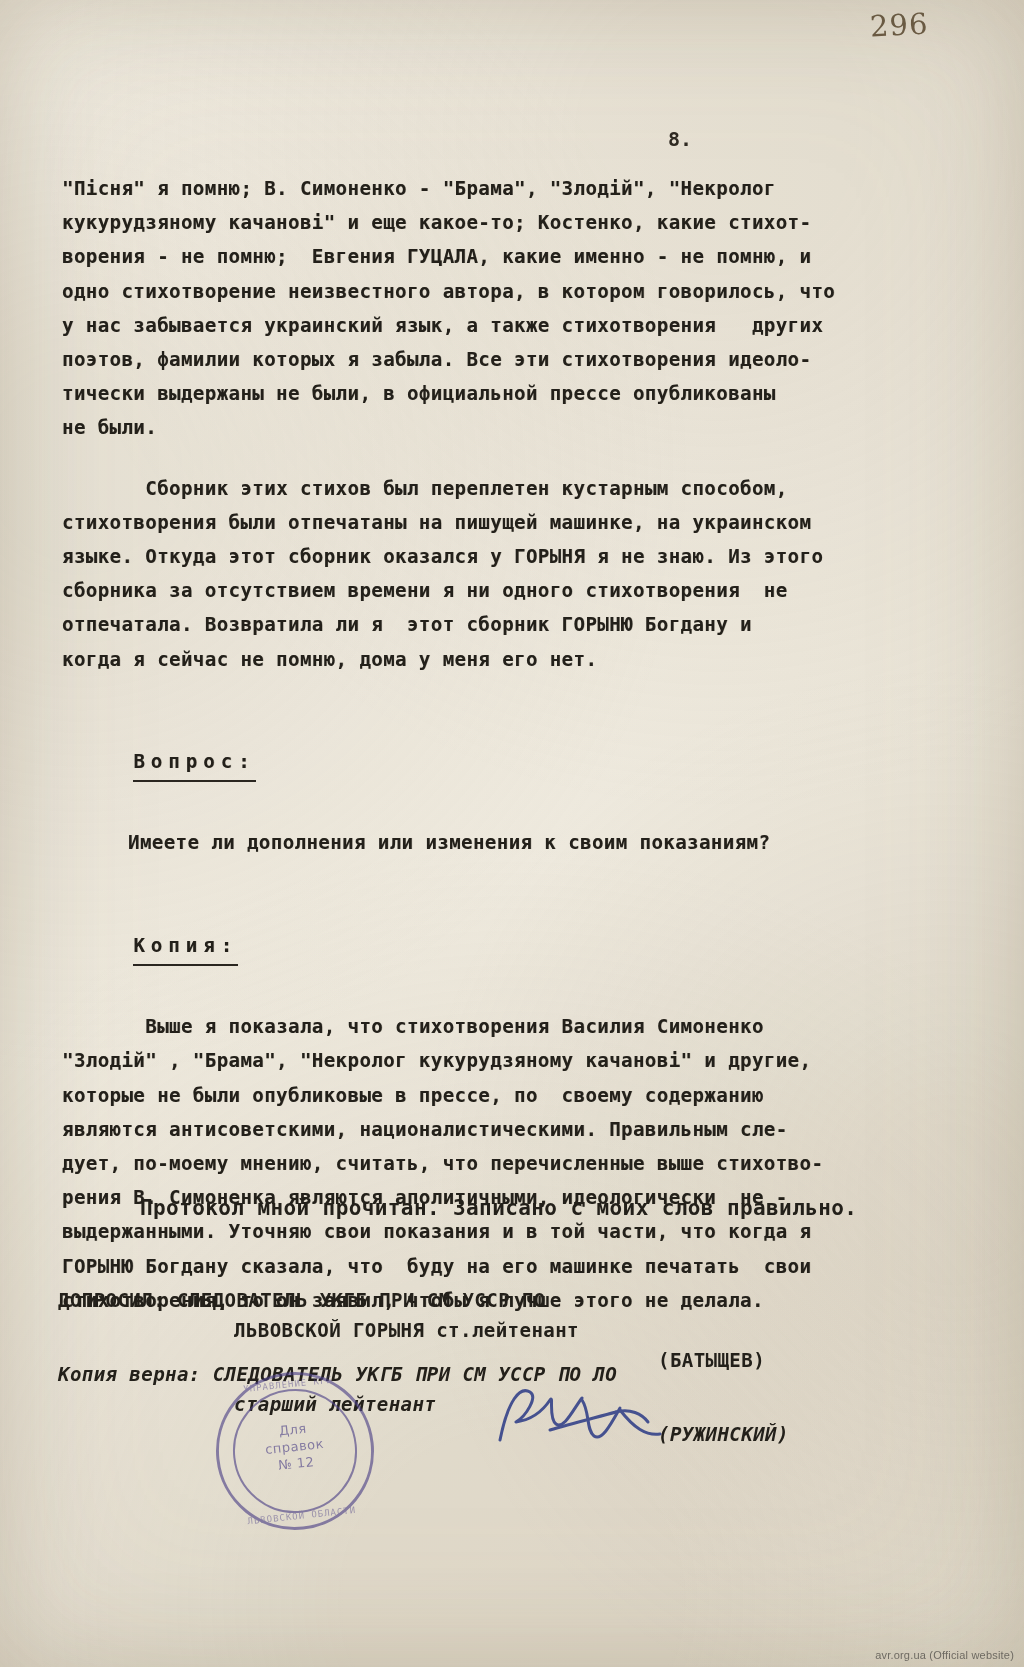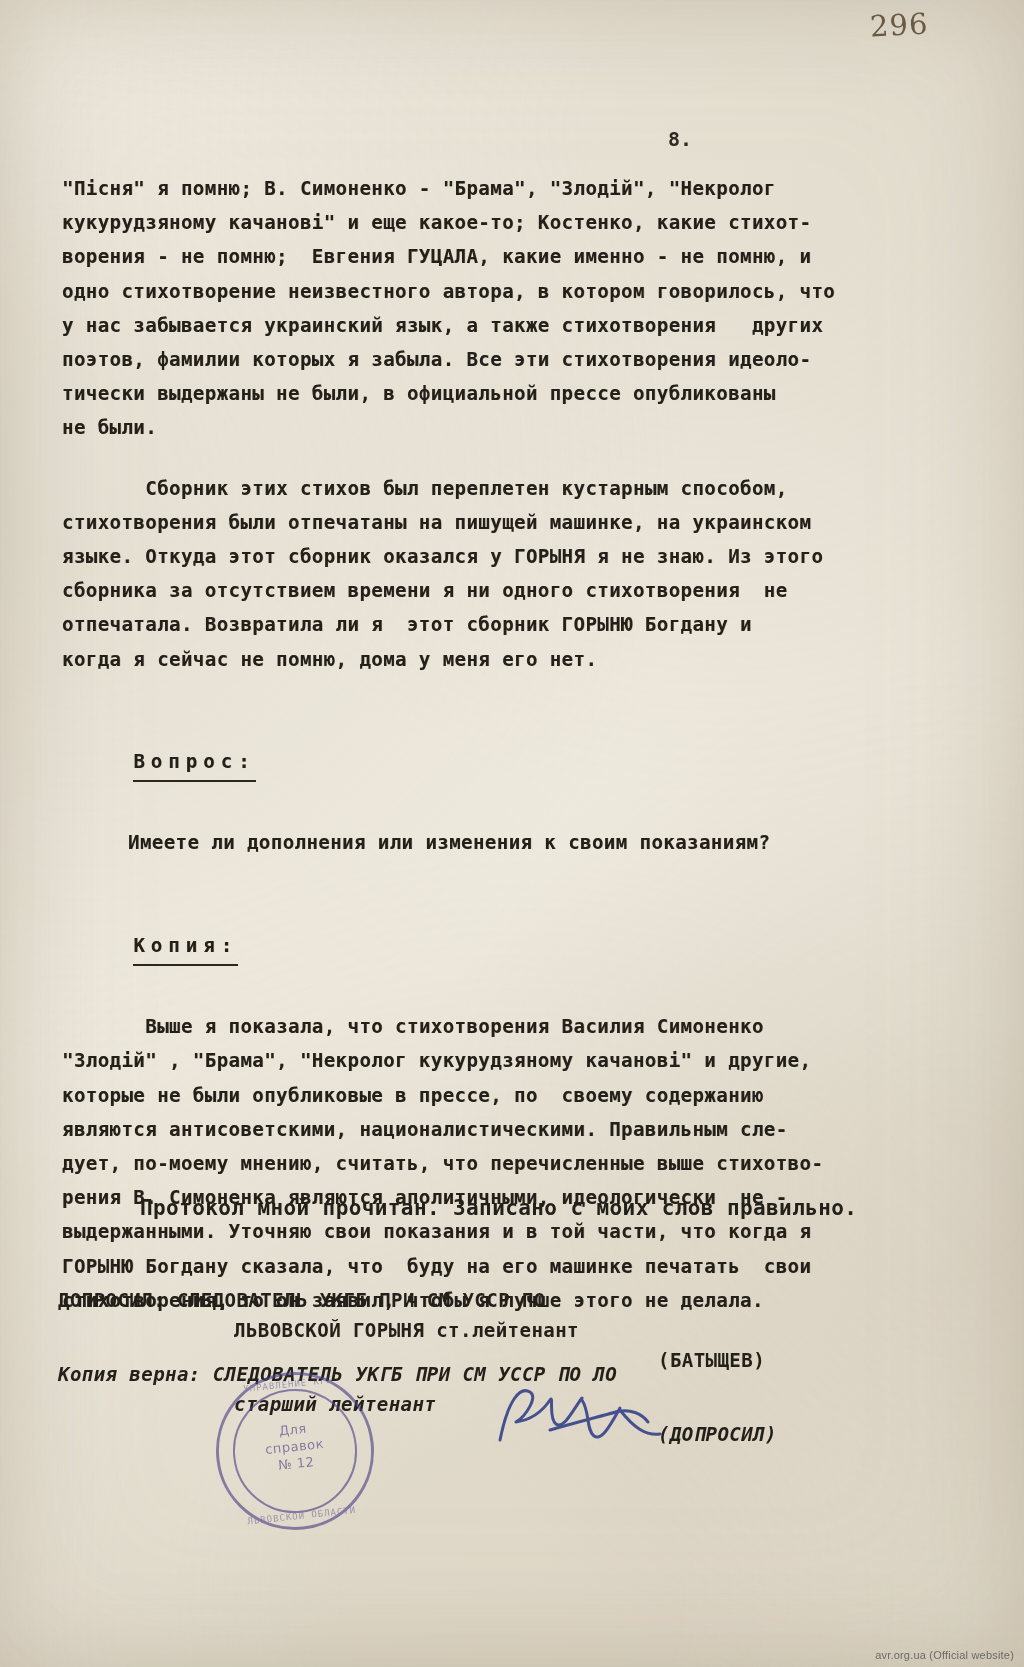--- a/index.html
+++ b/index.html
@@ -255,21 +255,21 @@
 
   <div class="sign-block sign-1">
     <div>ДОПРОСИЛ: СЛЕДОВАТЕЛЬ УКГБ ПРИ СМ УССР ПО</div>
     <div class="sign-sub">ЛЬВОВСКОЙ ГОРЫНЯ  ст.лейтенант</div>
     <div class="sign-name">(БАТЫЩЕВ)</div>
   </div>
 
   <div class="sign-block sign-2">
     <div>Копия верна: СЛЕДОВАТЕЛЬ УКГБ ПРИ СМ УССР ПО ЛО</div>
     <div class="sign-sub">старший лейтенант</div>
-    <div class="sign-name-2">(ДОПРОСИЛ)</div>
+    <div class="sign-name-2">(РУЖИНСКИЙ)</div>
   </div>
 
   <div class="stamp">
     <div class="stamp-arc">УПРАВЛЕНИЕ КГБ</div>
     <div class="stamp-inner">
       <div>Для</div>
       <div>справок</div>
       <div>№ 12</div>
     </div>
     <div class="stamp-arc-b">ЛЬВОВСКОЙ ОБЛАСТИ</div>

